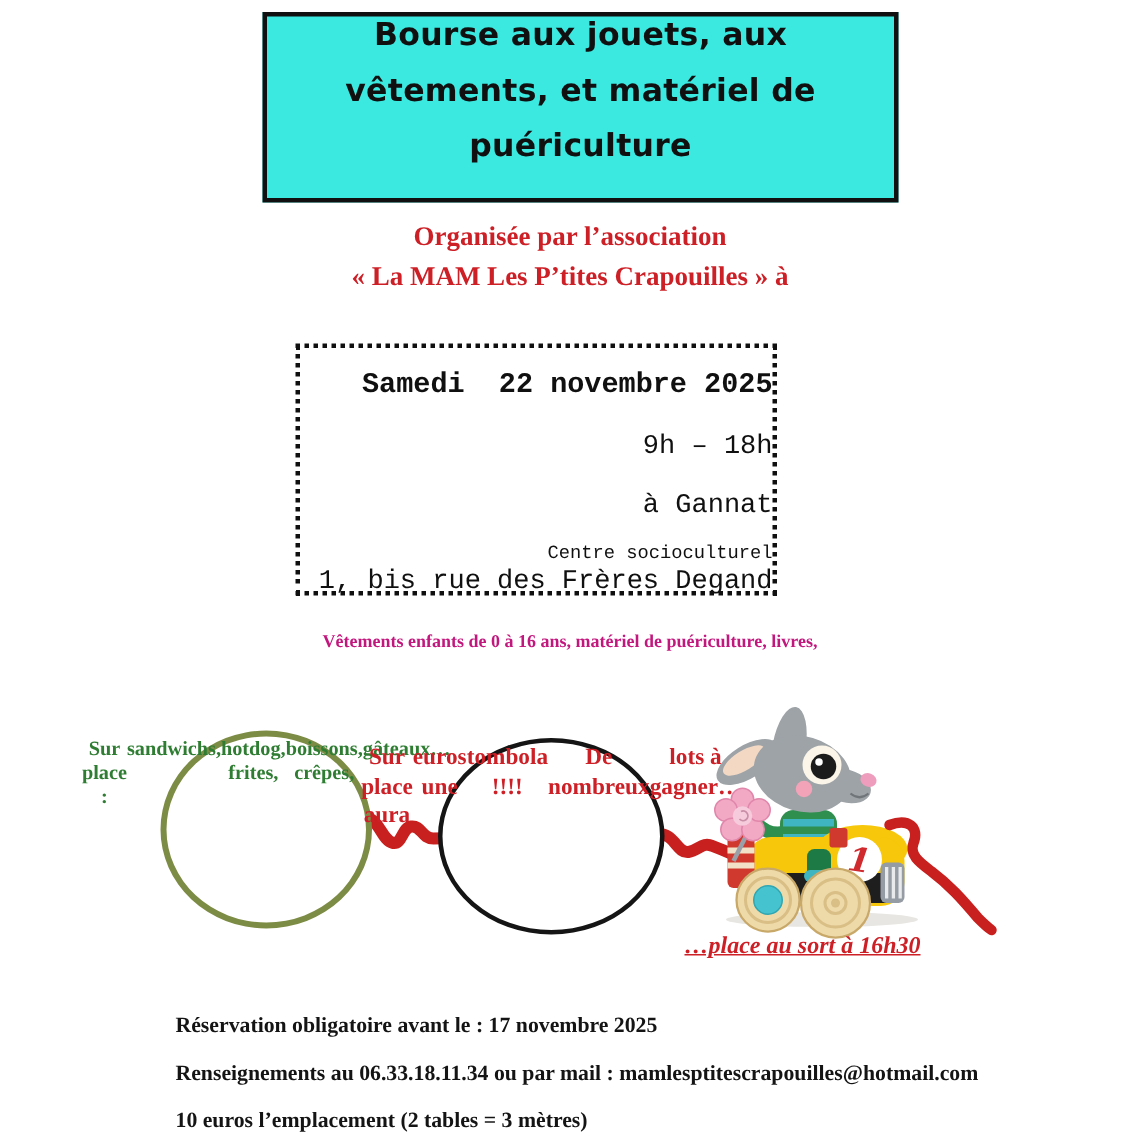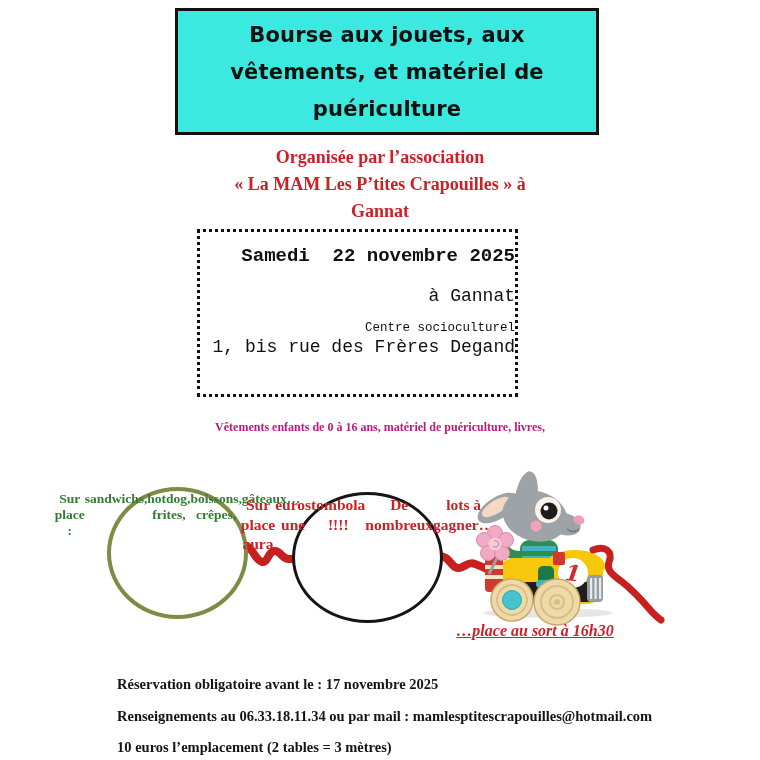--- a/index.html
+++ b/index.html
@@ -6,21 +6,21 @@
   body{
     width:760px;height:760px;background:#ffffff;position:relative;overflow:hidden;
     font-family:"Liberation Serif",serif;
   }
   .abs{position:absolute;}
 
   
   .banner{
     left:175px;top:8px;width:424px;height:127px;box-sizing:border-box;
     background:#3BE9E1;border:3px solid #101010;
-    display:flex;flex-direction:column;justify-content:center;gap:13px;
+    display:flex;flex-direction:column;gap:13px;
     text-align:center;font-family:"DejaVu Sans",sans-serif;font-weight:bold;
     font-size:21px;color:#101010;letter-spacing:.2px;z-index:4;
   }
 
   
   .organizer{
     left:120px;top:144px;width:520px;text-align:center;
     color:#CD1F26;font-weight:bold;font-size:18px;line-height:27px;z-index:4;
   }
 
@@ -80,25 +80,25 @@
 
 <header class="abs banner">
   <div>Bourse aux jouets, aux</div>
   <div>vêtements, et matériel de</div>
   <div>puériculture</div>
 </header>
 
 <div class="abs organizer">
   <div>Organisée par l’association</div>
   <div>« La MAM Les P’tites Crapouilles » à</div>
-  <div>Gannat</div>
 </div>
 
 <div class="abs event-box">
   <div class="eb-date">Samedi&nbsp; 22 novembre 2025</div>
+  <div class="eb-hours">9h – 18h</div>
   <div class="eb-place">à Gannat</div>
   <div class="eb-venue1">Centre socioculturel</div>
   <div class="eb-venue2">1, bis rue des Frères Degand</div>
 </div>
 
 <div class="abs items">
   <div>Vêtements enfants de 0 à 16 ans, matériel de puériculture, livres,</div>
 </div>
 
 <div class="abs circle food">

